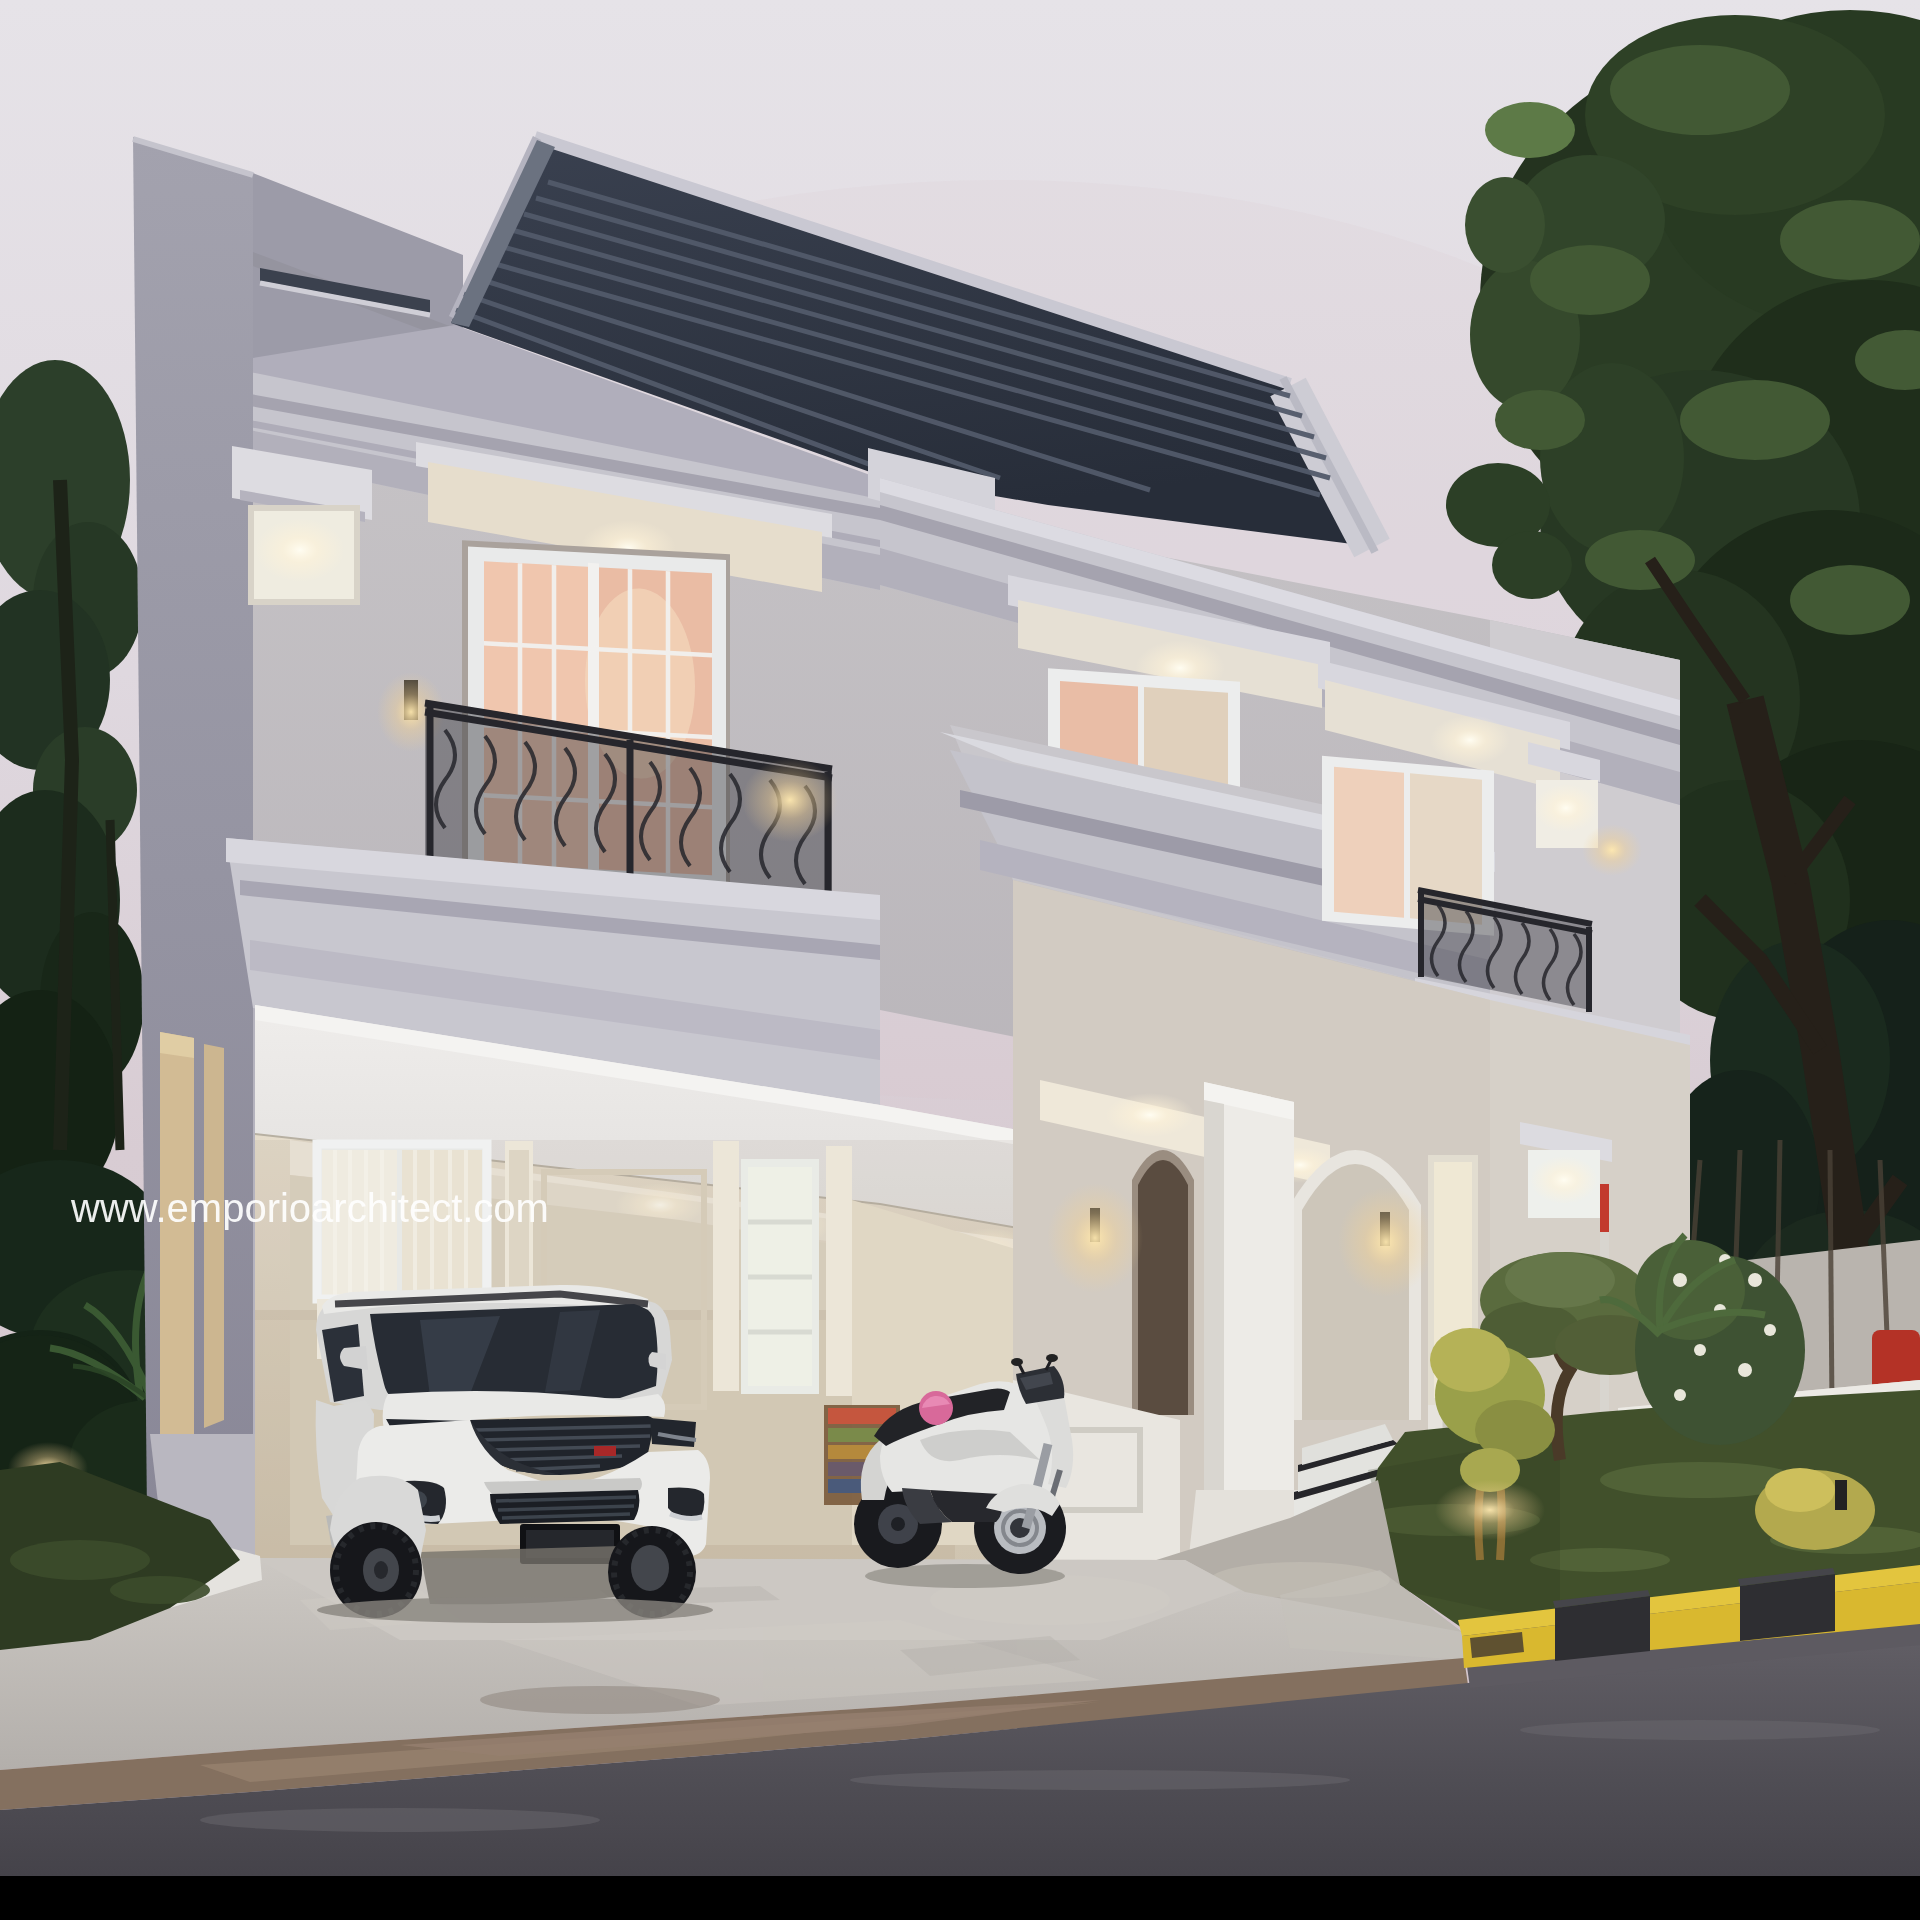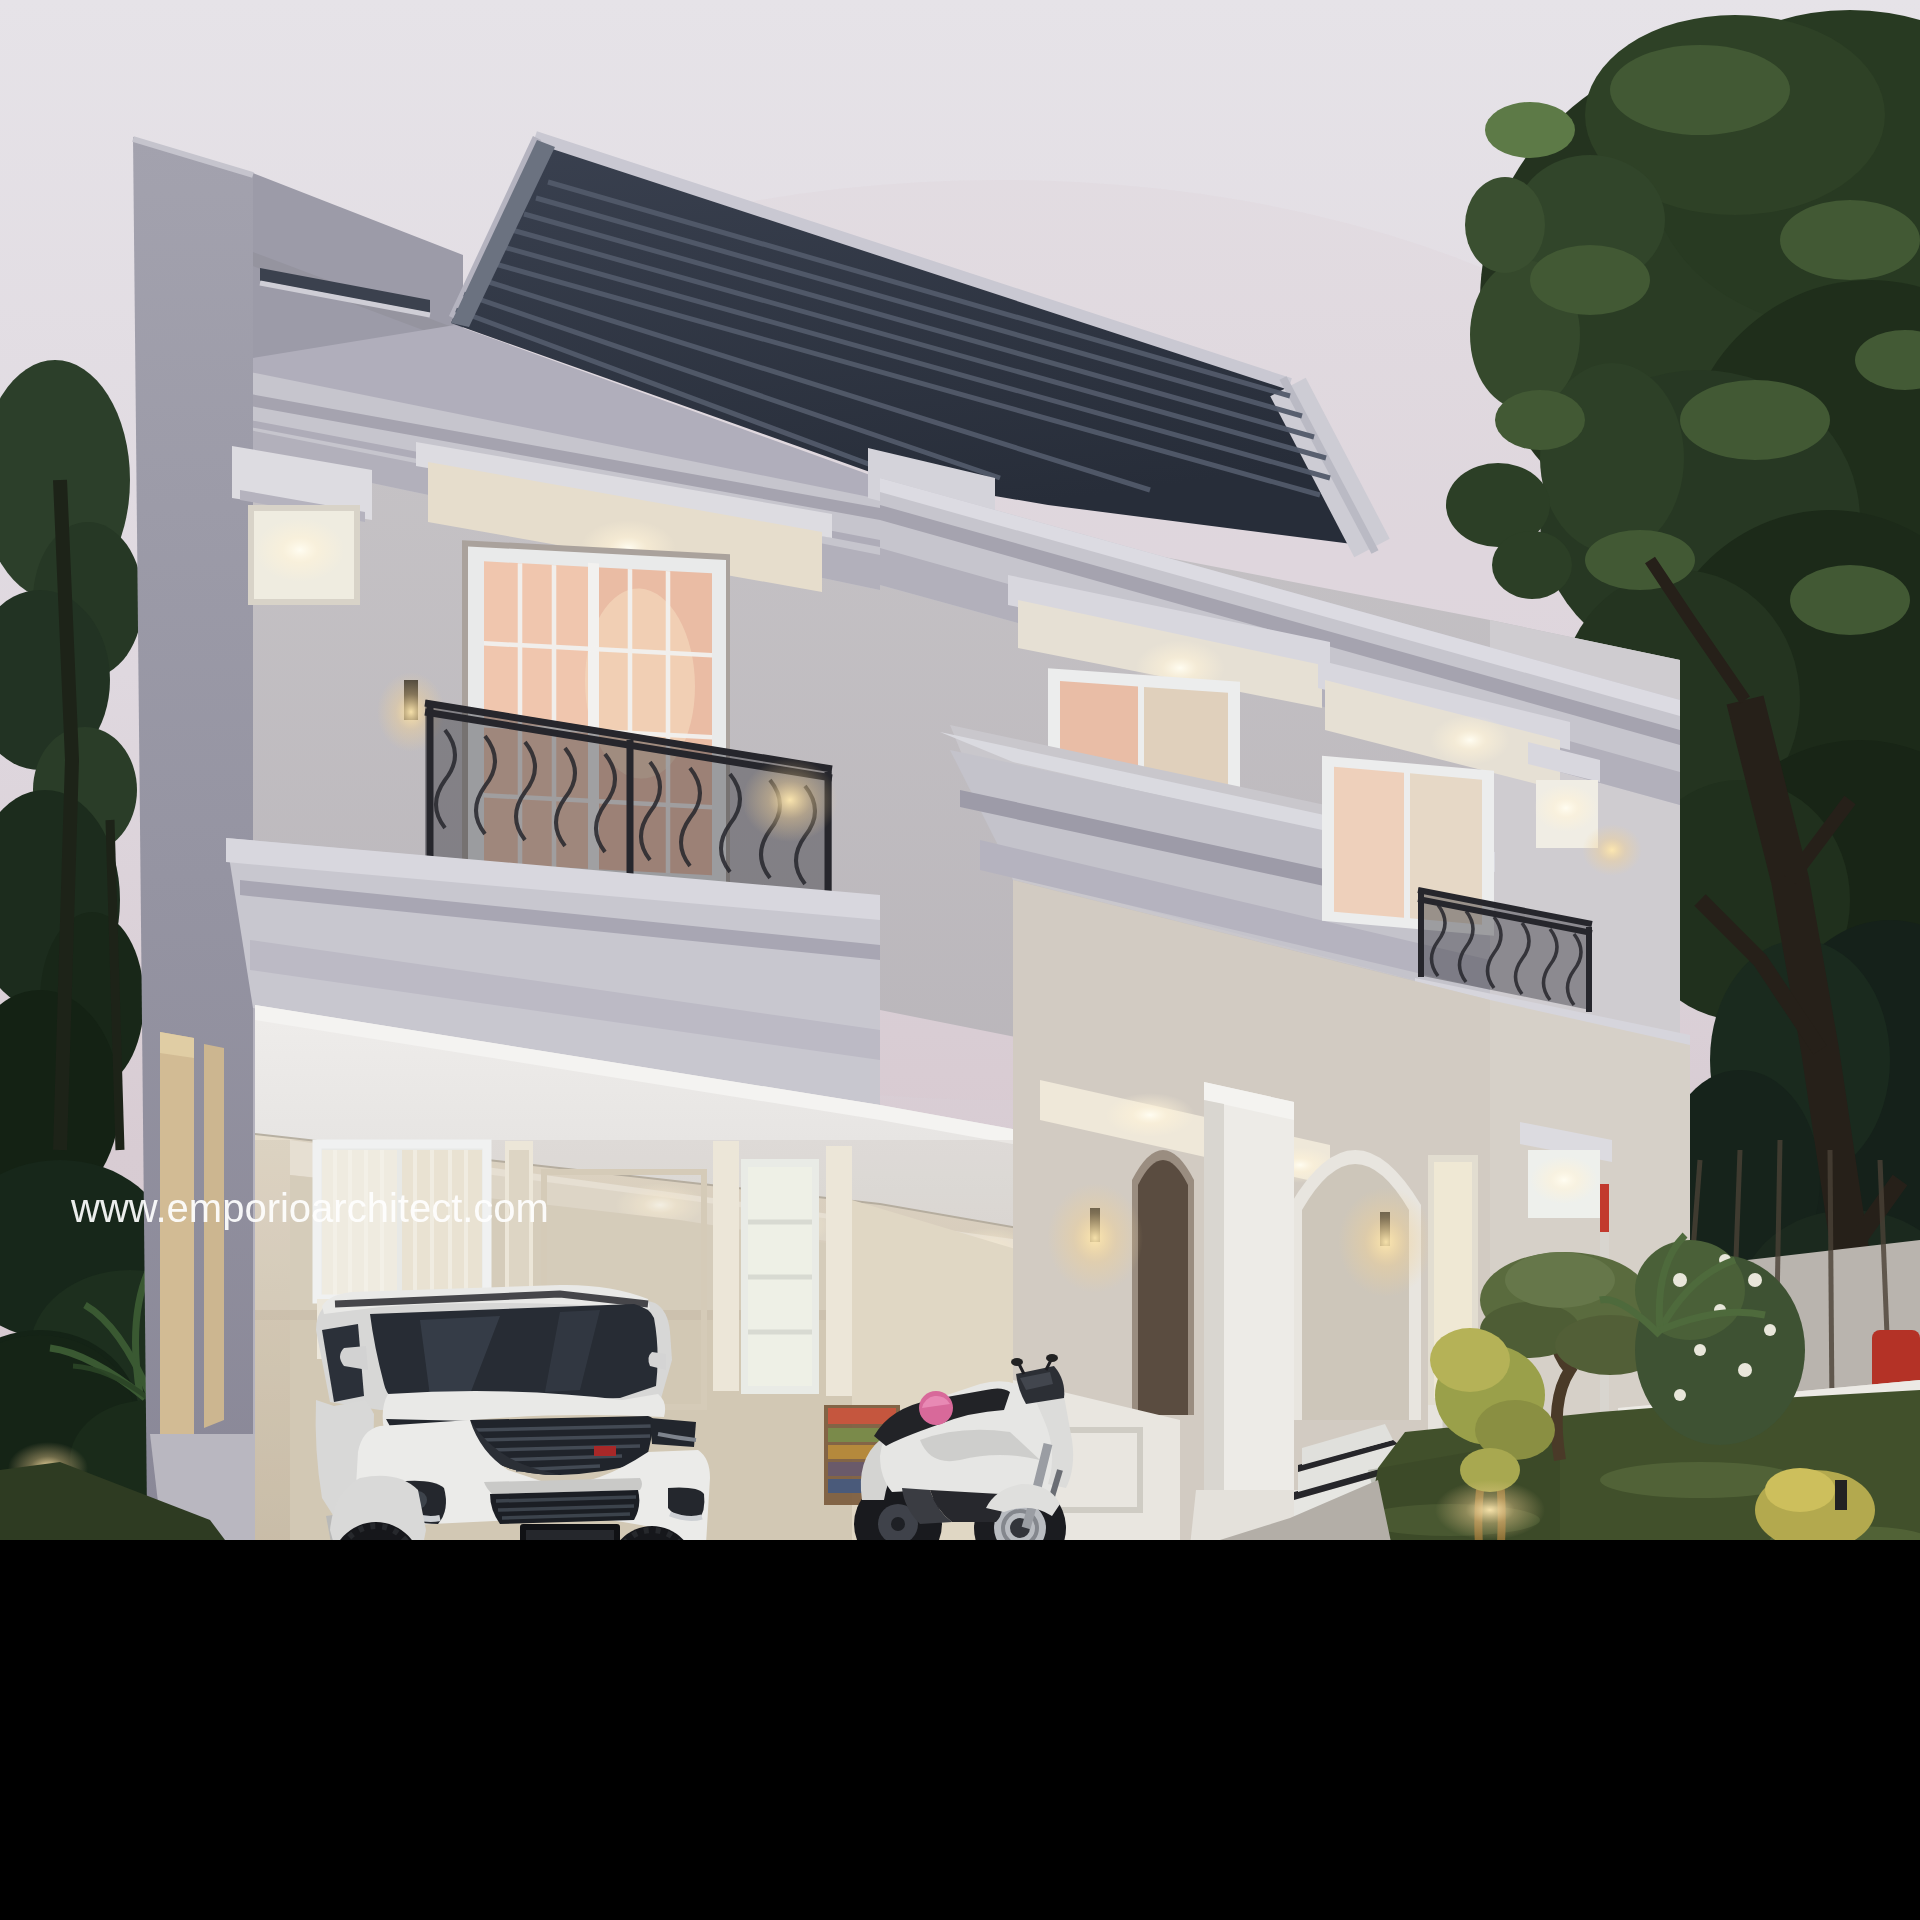--- a/index.html
+++ b/index.html
@@ -1,16 +1,16 @@
 <!DOCTYPE html>
 <html><head>
 <meta charset="utf-8">
 <style>
 html,body{margin:0;padding:0;background:#000;}
-.page{width:1920px;height:1540px;overflow:hidden;position:relative;font-family:"Liberation Sans",sans-serif;}
+.page{width:1920px;height:1876px;overflow:hidden;position:relative;font-family:"Liberation Sans",sans-serif;}
 svg{display:block}
 </style>
 </head>
 <body>
 <div class="page">
 <svg width="1920" height="1920" viewBox="0 0 1920 1920">
 <defs>
 <linearGradient id="sky" x1="0" y1="0" x2="0" y2="1">
 <stop offset="0" stop-color="#e6e3e8"></stop>
 <stop offset="0.35" stop-color="#dfd8df"></stop>

